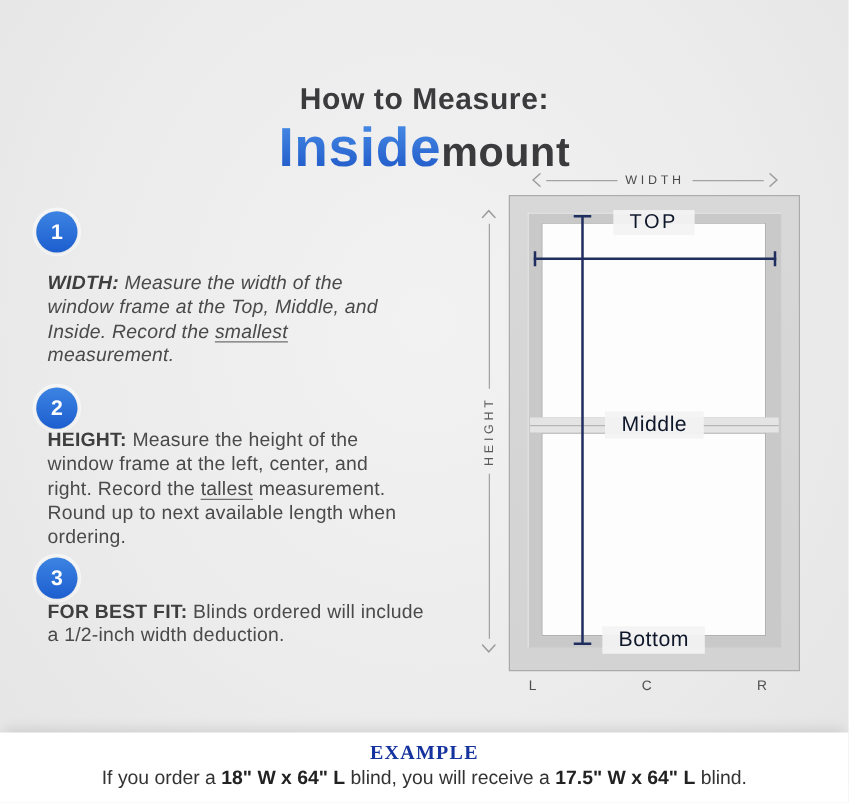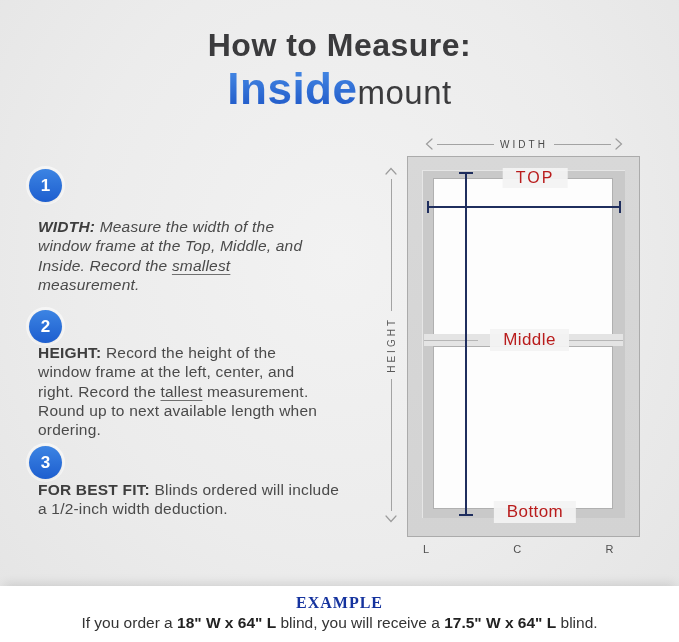--- a/index.html
+++ b/index.html
@@ -17,27 +17,27 @@
     --text-dark:#3b3b3d;
     --text-body:#4a4a4a;
   }
   *{margin:0;padding:0;box-sizing:border-box;}
   html,body{width:679px;height:642px;}
   body{font-family:"Liberation Sans","DejaVu Sans",sans-serif;}
   .page{position:relative;width:679px;height:642px;overflow:hidden;
         background:radial-gradient(ellipse at 50% 40%, #f2f2f2 0%, var(--bg) 55%, #e4e4e4 100%);}
   
   .title{position:absolute;top:27px;left:0;width:100%;text-align:center;}
-  .title-line1{font-size:32px;font-weight:700;color:var(--text-dark);letter-spacing:.5px;}
+  .title-line1{font-size:24px;font-weight:700;color:var(--text-dark);letter-spacing:.5px;margin-top:39px;}
   .title-line2{display:flex;justify-content:center;align-items:baseline;margin-top:0;}
   .title-accent{font-size:44px;font-weight:700;letter-spacing:.5px;
         background:linear-gradient(180deg,var(--accent-top) 0%,var(--accent-bottom) 100%);
         -webkit-background-clip:text;background-clip:text;color:var(--accent-bottom);
         -webkit-text-fill-color:transparent;}
-  .title-rest{font-size:33px;font-weight:400;color:var(--text-dark);letter-spacing:.5px;}
+  .title-rest{font-size:33px;font-weight:700;color:var(--text-dark);letter-spacing:.5px;}
   
   .step-circle{position:absolute;width:33px;height:33px;border-radius:50%;
         display:flex;align-items:center;justify-content:center;
         color:#fff;font-weight:700;font-size:17px;
         background:linear-gradient(180deg,var(--circle-top),var(--circle-bottom));
         box-shadow:0 0 0 3px rgba(255,255,255,.55),0 1px 3px rgba(0,0,0,.18);}
   .step-text{position:absolute;left:38px;width:345px;font-size:15.5px;line-height:19.3px;
         color:var(--text-body);letter-spacing:.2px;}
   .step-text b, .step-text .b{font-weight:700;color:#3e3e3e;}
   .u{text-decoration:underline;text-underline-offset:3px;text-decoration-thickness:1px;text-decoration-color:#707070;}
@@ -59,21 +59,21 @@
         border:1px solid #ababab;}
   .sash{position:absolute;left:422px;top:170px;width:203px;height:348px;
         background:var(--sash-gray);border-top:1px solid #e6e6e6;border-left:1px solid #e6e6e6;}
   .pane{position:absolute;left:433px;width:180px;background:var(--pane-white);
         border:1px solid #b0b0b0;}
   #pane-upper{top:178px;height:157px;}
   #pane-lower{top:346px;height:163px;}
   .rail-strip{position:absolute;left:424px;top:334px;width:199px;height:12px;
         background:#e4e4e4;display:flex;align-items:center;}
   .rail-line{flex:1;height:1px;background:#b6b6b6;}
-  .diagram-label{font-size:17px;color:#b91c1c;letter-spacing:.4px;white-space:nowrap;margin-left:12px;}
+  .diagram-label{font-size:17px;color:#0f172a;letter-spacing:.4px;white-space:nowrap;}
   .label-box{background:rgba(243,243,243,.93);padding:1px 13px;}
   #top-label{position:absolute;top:168px;left:523px;transform:translateX(-50%);
         font-size:16px;letter-spacing:2px;}
   #middle-label{flex:0 0 auto;}
   #bottom-label{position:absolute;top:501px;left:523px;transform:translateX(-50%);}
   .v-measure{position:absolute;left:465px;top:172px;width:2px;height:344px;background:var(--measure-line);}
   .v-measure::before,.v-measure::after{content:"";position:absolute;left:-6px;width:14px;height:2px;background:var(--measure-line);}
   .v-measure::before{top:0;} .v-measure::after{bottom:0;}
   .h-measure{position:absolute;left:427px;top:206px;width:194px;height:2px;background:var(--measure-line);}
   .h-measure::before,.h-measure::after{content:"";position:absolute;top:-5px;width:2px;height:12px;background:var(--measure-line);}
@@ -101,21 +101,21 @@
       <span class="title-accent">Inside</span>
       <span class="title-rest">mount</span>
     </div>
   </header>
 
   <section>
     <div class="step-circle" id="circle-1">1</div>
     <p class="step-text" id="text-1"><span class="b">WIDTH:</span><span> Measure the width of the</span><br><span>window frame at the Top, Middle, and</span><br><span>Inside. Record the </span><span class="u">smallest</span><br><span>measurement.</span></p>
 
     <div class="step-circle" id="circle-2">2</div>
-    <p class="step-text" id="text-2"><span class="b">HEIGHT:</span><span> Record the height of the</span><br><span>window frame at the left, center, and</span><br><span>right. Record the </span><span class="u">tallest</span><span> measurement.</span><br><span>Round up to next available length when</span><br><span>ordering.</span></p>
+    <p class="step-text" id="text-2"><span class="b">HEIGHT:</span><span> Measure the height of the</span><br><span>window frame at the left, center, and</span><br><span>right. Record the </span><span class="u">tallest</span><span> measurement.</span><br><span>Round up to next available length when</span><br><span>ordering.</span></p>
 
     <div class="step-circle" id="circle-3">3</div>
     <p class="step-text" id="text-3"><span class="b">FOR BEST FIT:</span><span> Blinds ordered will include</span><br><span>a 1/2-inch width deduction.</span></p>
   </section>
 
   <div>
 
     <div class="width-arrow">
       <svg width="8" height="12" viewBox="0 0 8 12">
         <polyline points="7,1 1.5,6 7,11" fill="none" stroke="#9c9c9c" stroke-width="1.2" stroke-linecap="round"></polyline>

